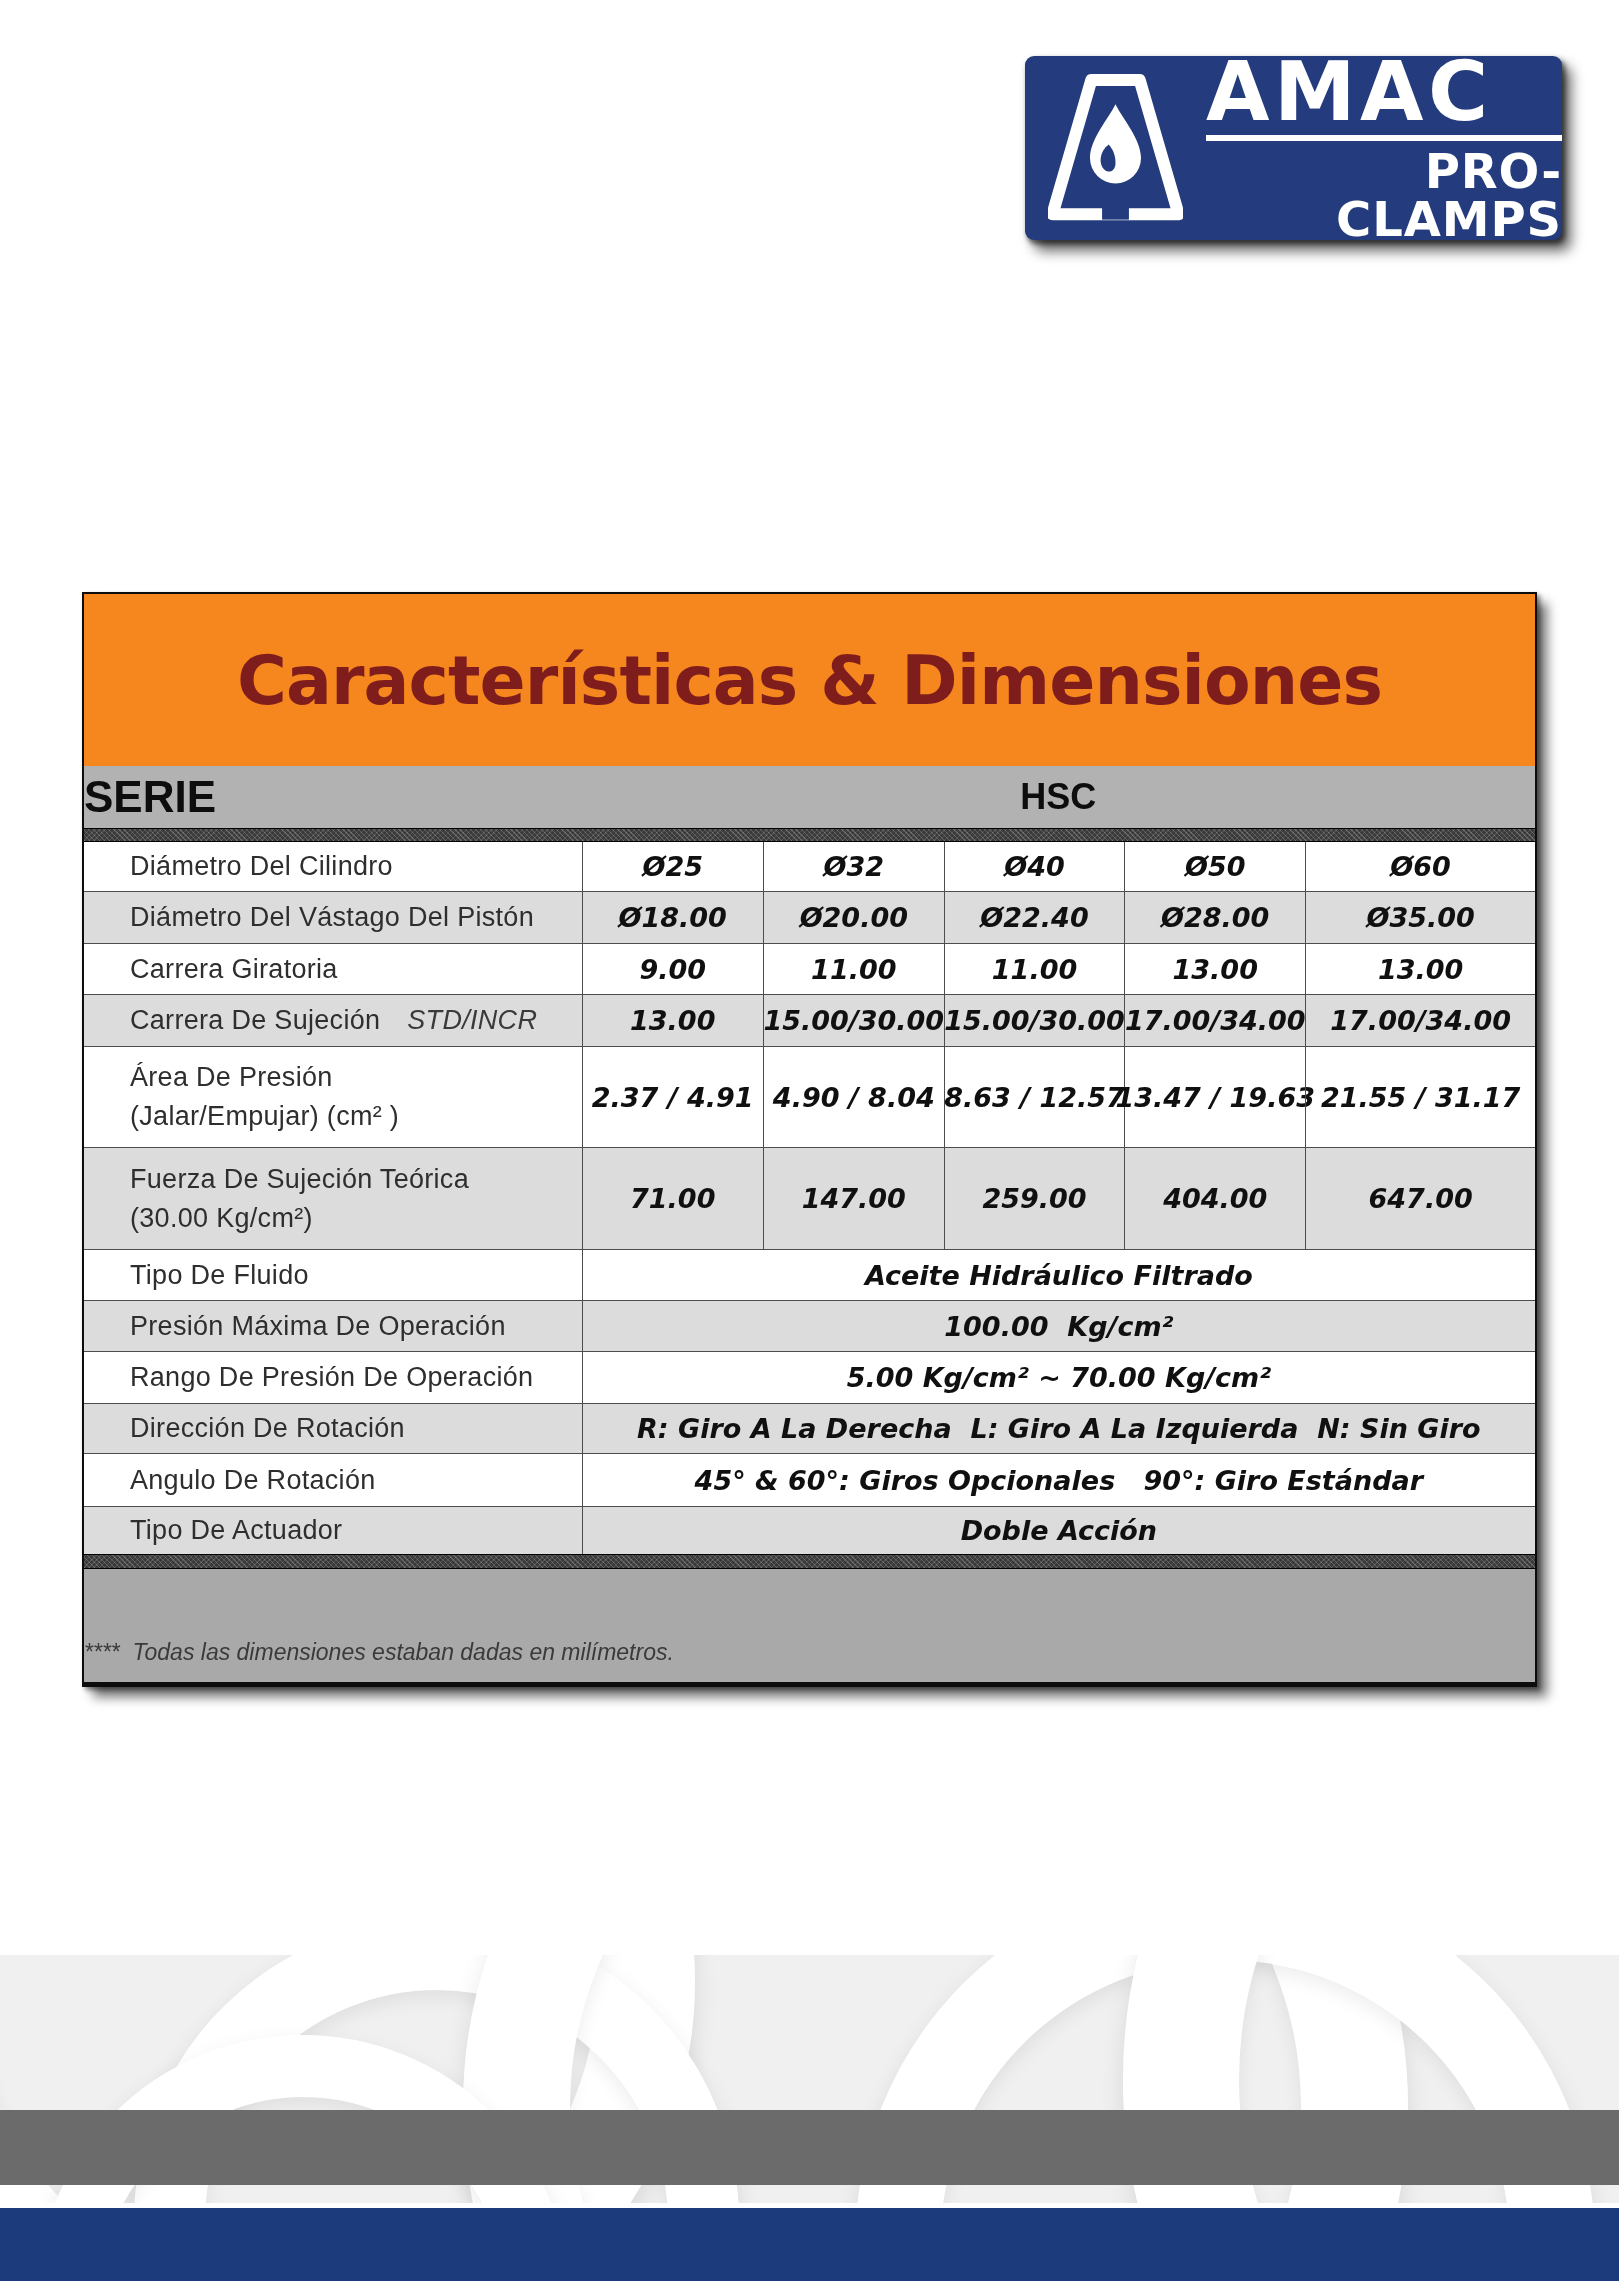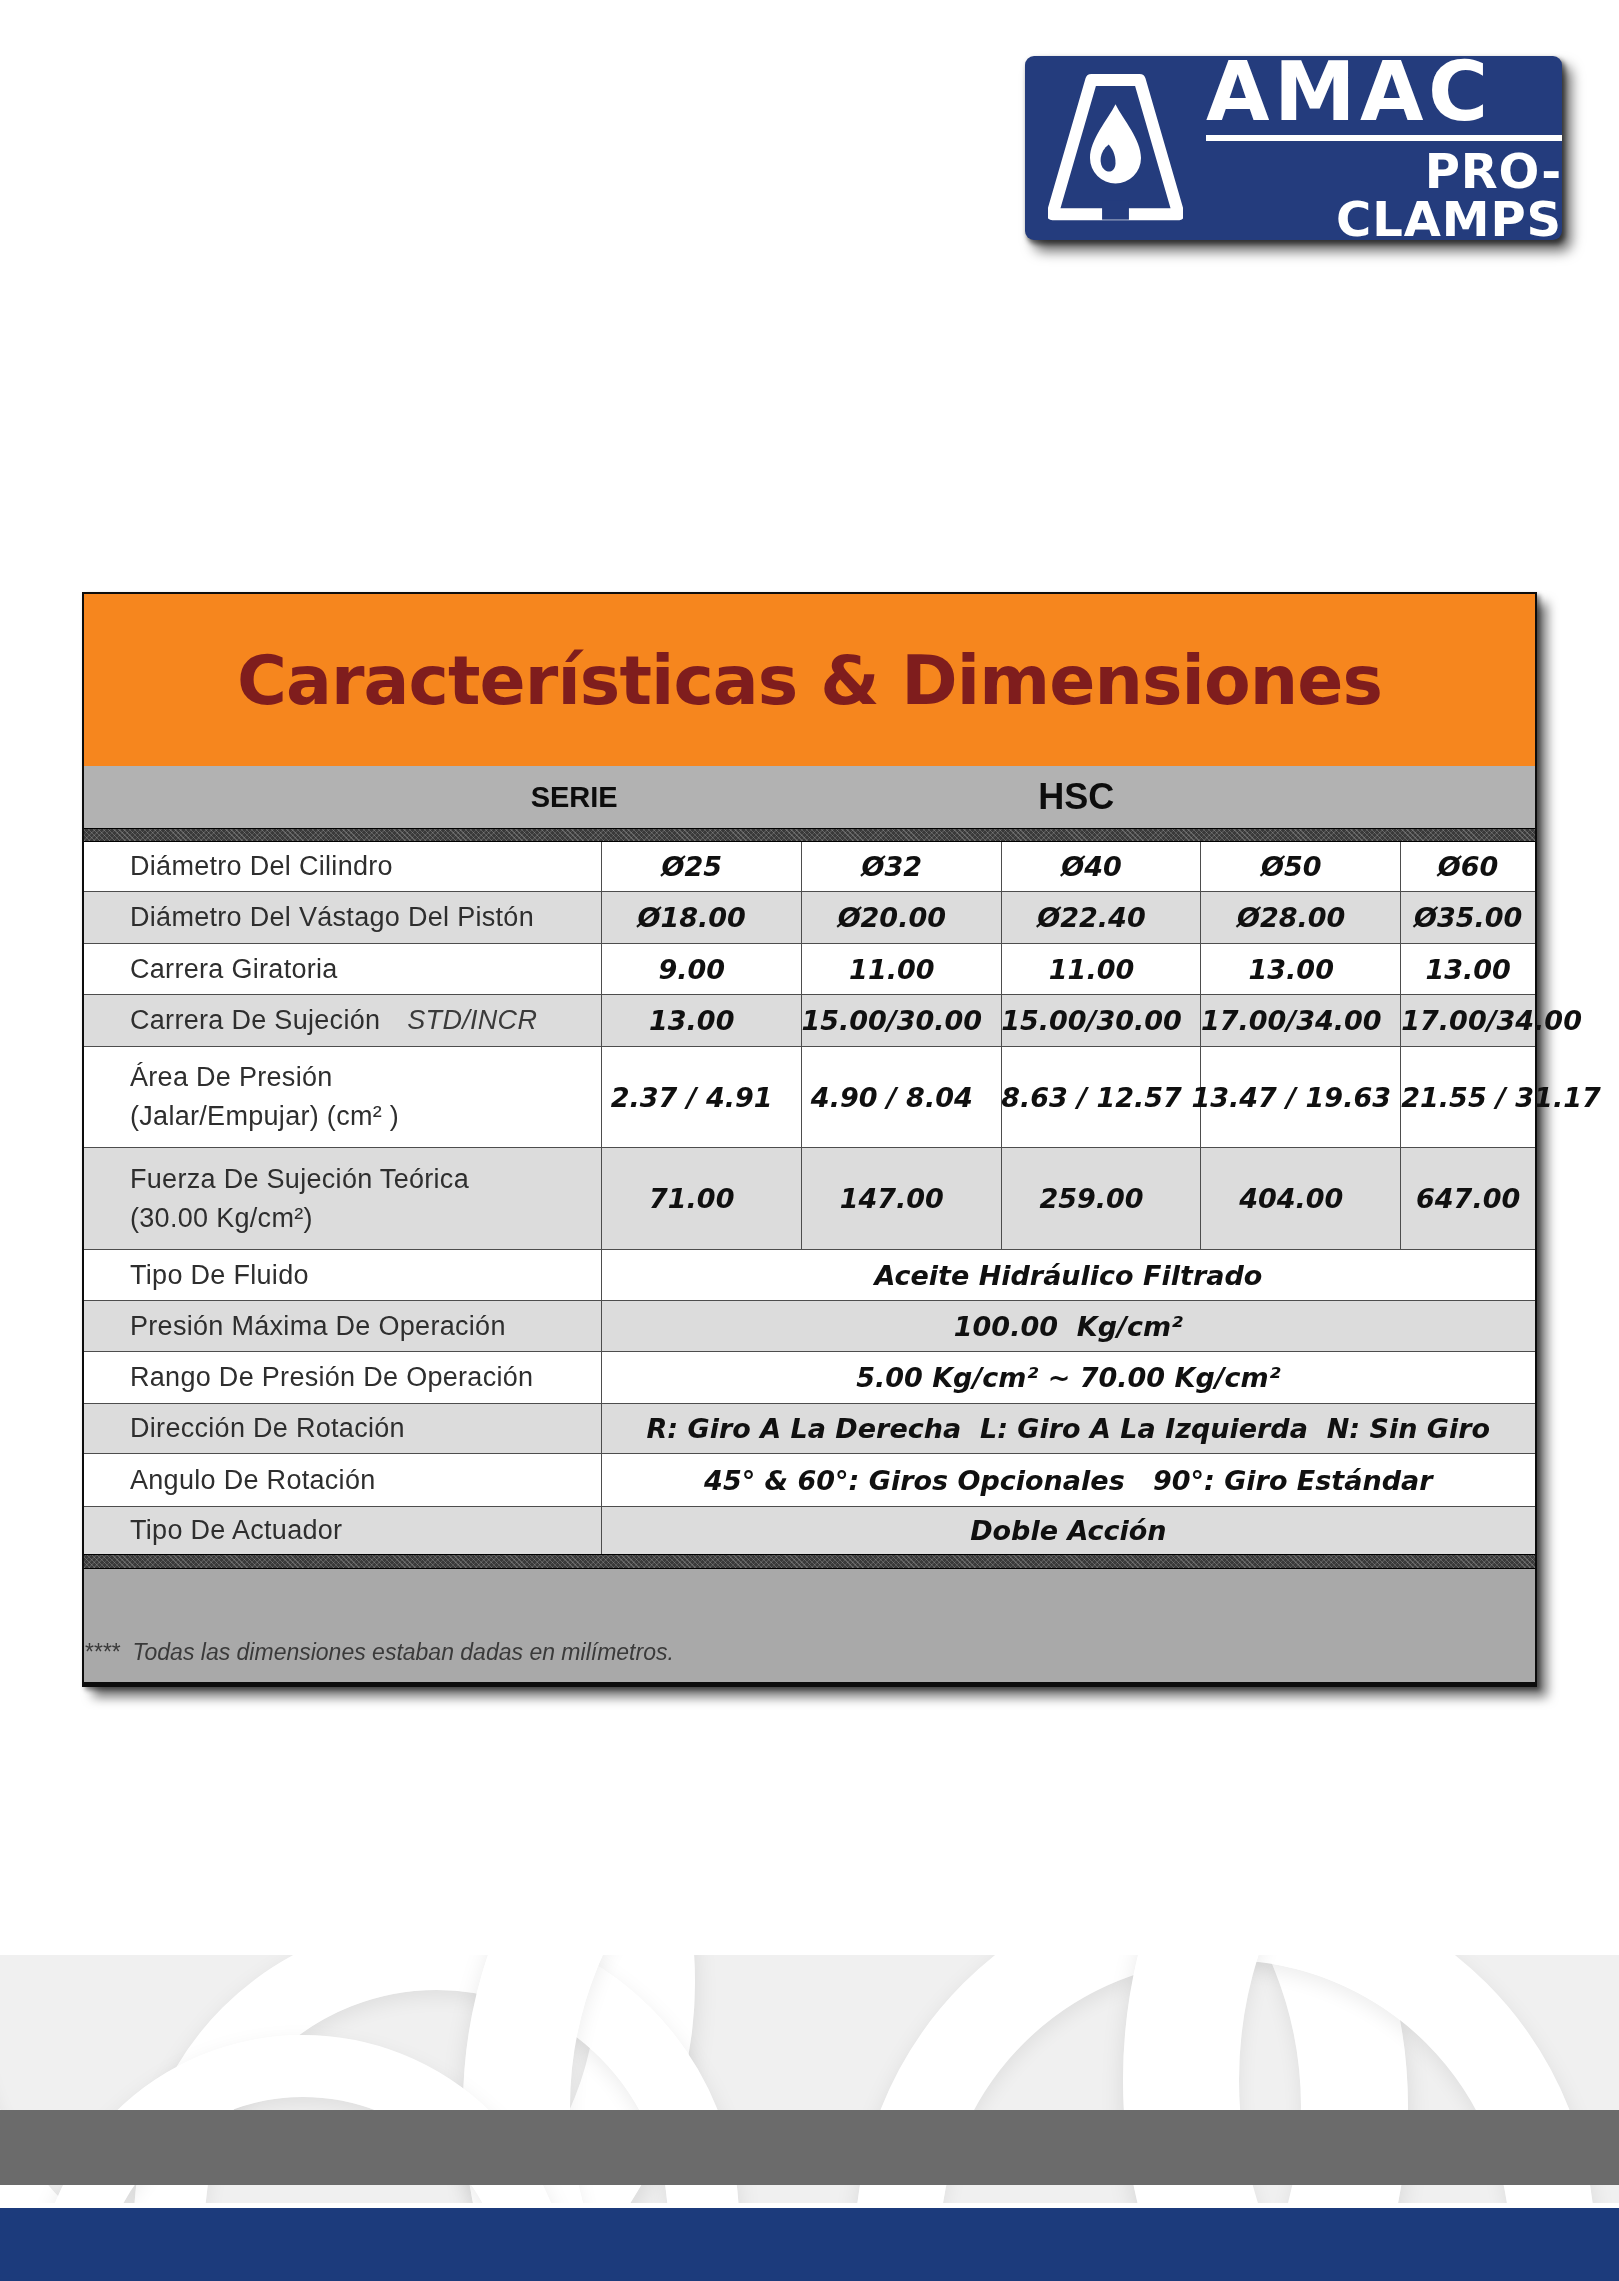--- a/index.html
+++ b/index.html
@@ -21,31 +21,31 @@
 
   
   .panel{position:absolute;left:82px;top:592px;width:1455px;height:1095px;
          box-sizing:border-box;border:2.7px solid #0c0c0c;border-bottom-width:6.2px;
          background:#ffffff;
          box-shadow:10.7px 10.7px 10.7px rgba(0,0,0,0.55), 2.7px 2.7px 4.5px rgba(0,0,0,0.45);}
   .title-band{height:172px;background:#f6861e;display:flex;align-items:center;justify-content:center;}
   .title-band h1{margin:0;font-family:"DejaVu Sans",sans-serif;font-weight:800;
          font-size:68px;color:#7f1d1d;letter-spacing:-0.9px;}
   .serie-band{height:62px;background:#b2b2b2;display:flex;align-items:center;}
-  .serie-left{width:34.3%;text-align:right;font-weight:bold;font-size:29px;color:#0d0d0d;padding-left:36px;}
+  .serie-left{width:34.3%;text-align:left;font-weight:bold;font-size:44px;color:#0d0d0d;}
   .serie-right{flex:1;text-align:center;font-weight:bold;font-size:36px;color:#0d0d0d;}
   .hatch{height:14.3px;box-sizing:border-box;background-color:#3a3a3a;
          background-image:repeating-linear-gradient(45deg, rgba(255,255,255,0.20) 0 0.9px, transparent 0.9px 3.6px),
                           repeating-linear-gradient(-45deg, rgba(255,255,255,0.12) 0 0.9px, transparent 0.9px 3.6px);
          border-top:1.8px solid #000;border-bottom:1.8px solid #000;}
 
   
   .tbl{width:100%;}
   .row{display:grid;grid-template-columns:34.3% 12.48% 12.48% 12.43% 12.48% auto;
-       box-sizing:border-box;gap:19px;}
+       box-sizing:border-box;}
   .row + .row{border-top:1.8px solid #4d4d4d;}
   .row.alt{background:#dcdcdc;}
   .r0{height:49px}.r1{height:52px}.r2{height:51px}.r3{height:52px}
   .r4{height:101px}.r5{height:102px}.r6{height:51px}.r7{height:51px}
   .r8{height:52px}.r9{height:50px}.r10{height:53px}.r11{height:48px}
   .cell{display:flex;align-items:center;box-sizing:border-box;}
   .cell + .cell{border-left:1.8px solid #4d4d4d;}
   .lbl{padding-left:46px;font-size:27px;color:#2e2e2e;letter-spacing:0.3px;}
   .lbl .two{line-height:1.45;}
   .lbl .sfx{font-style:italic;margin-left:27px;color:#3a3a3a;}

